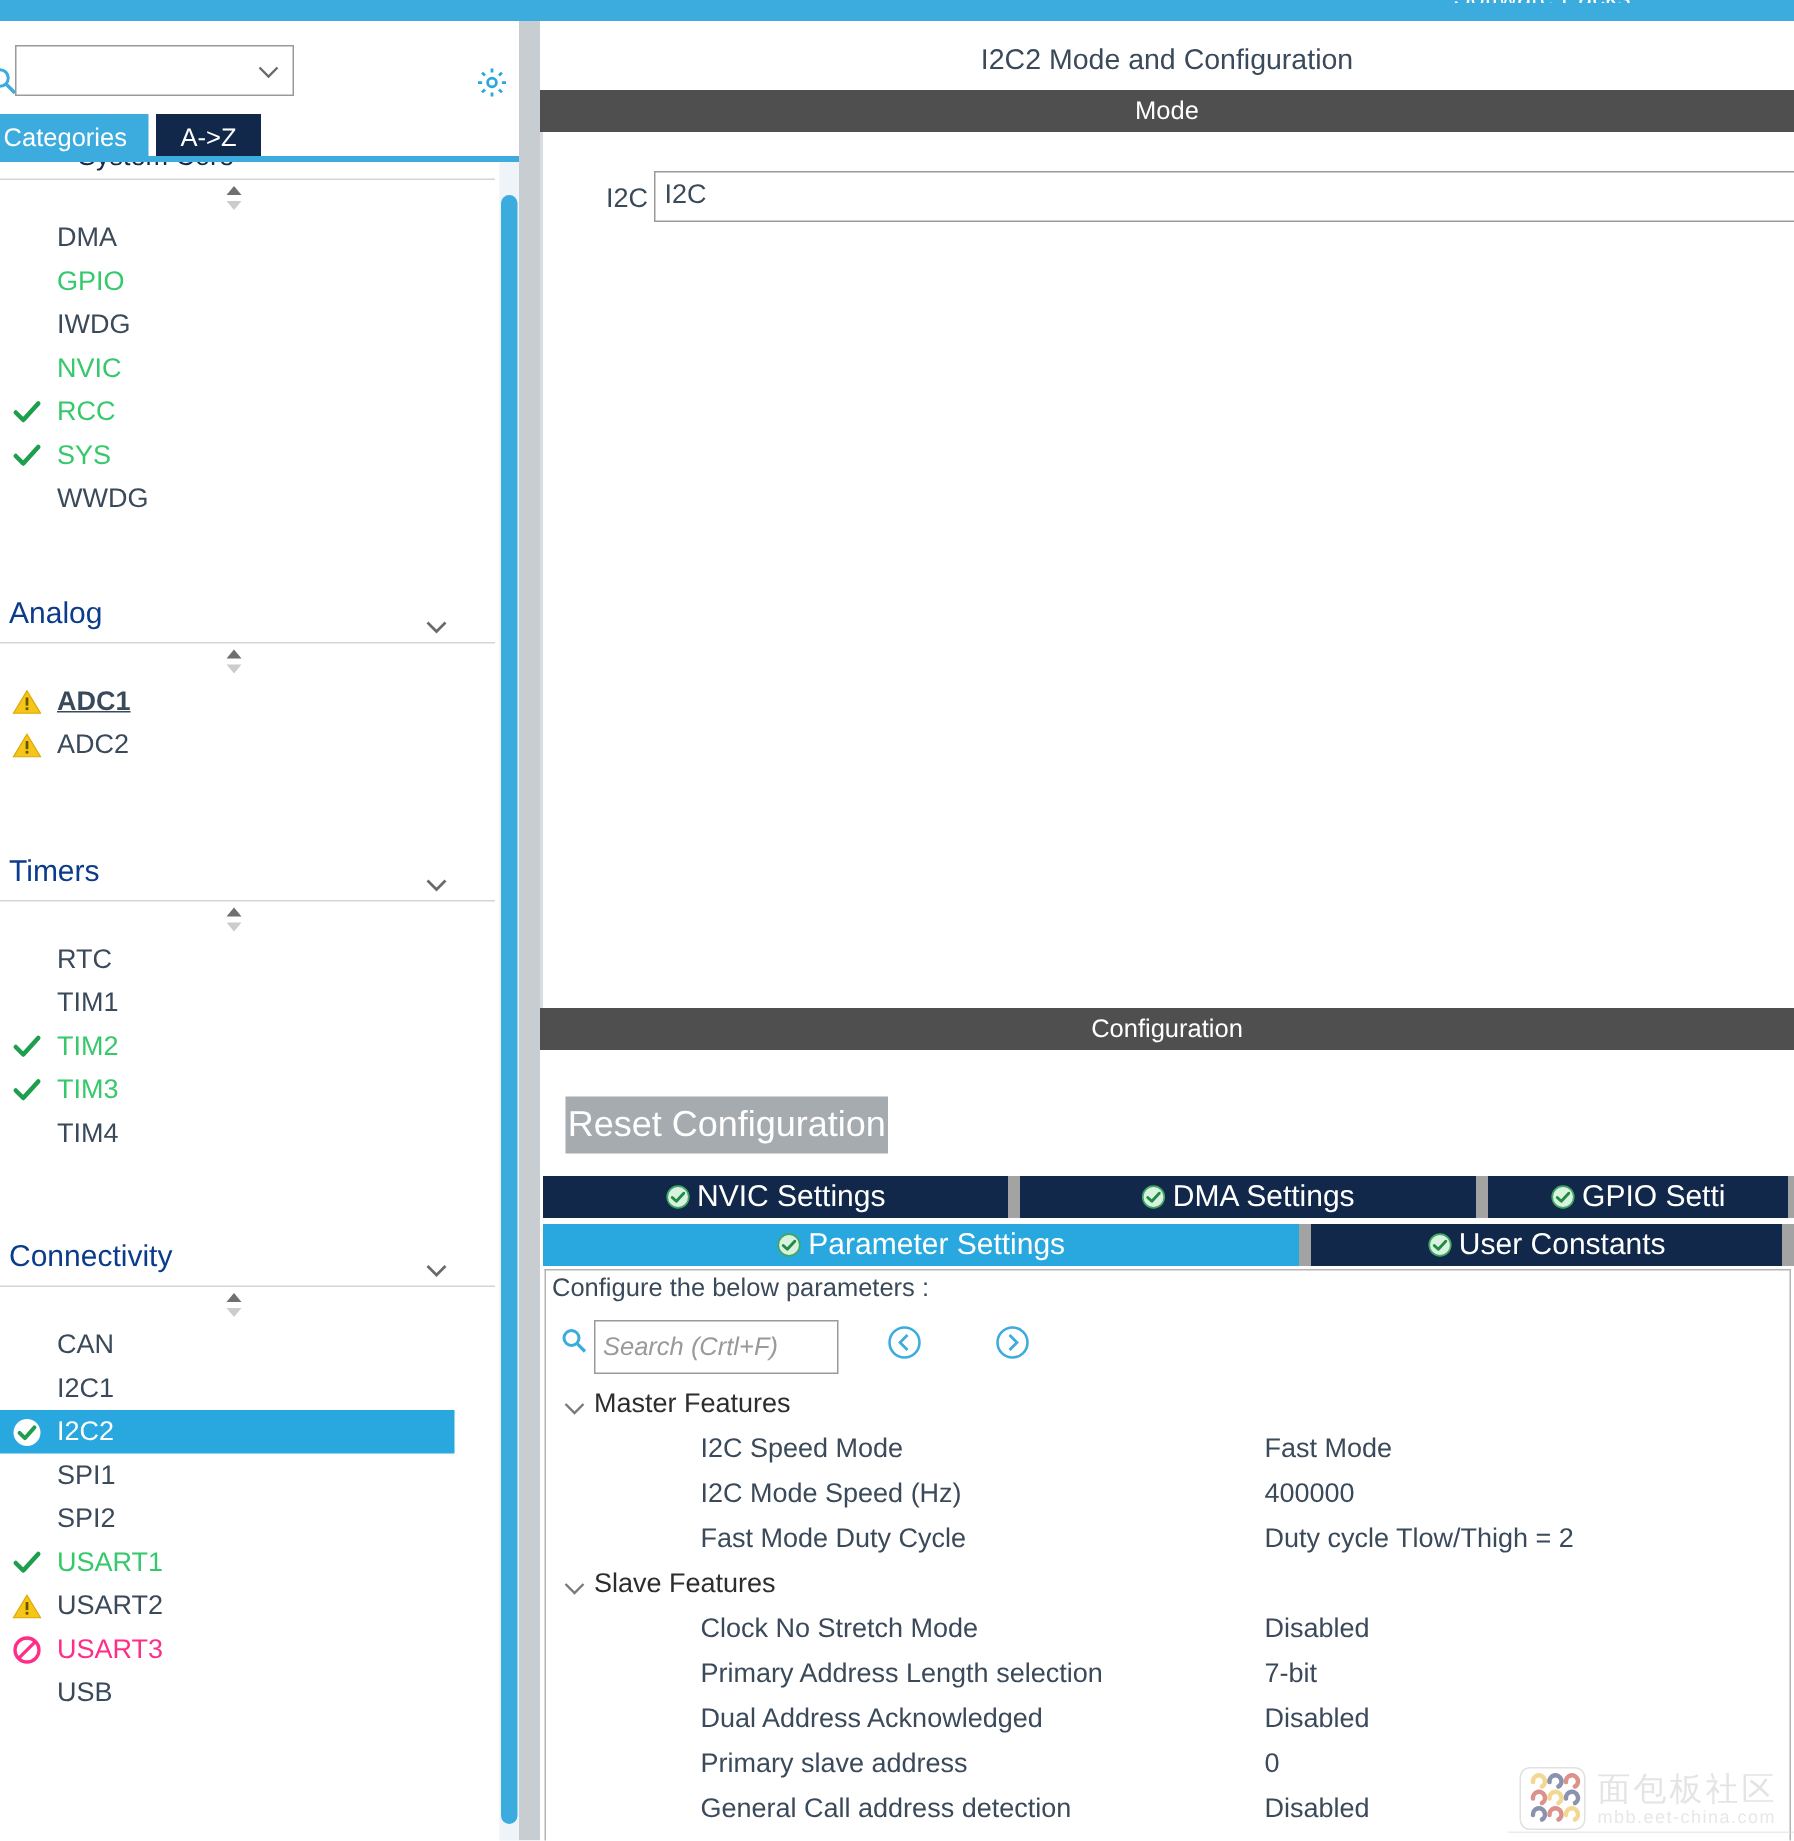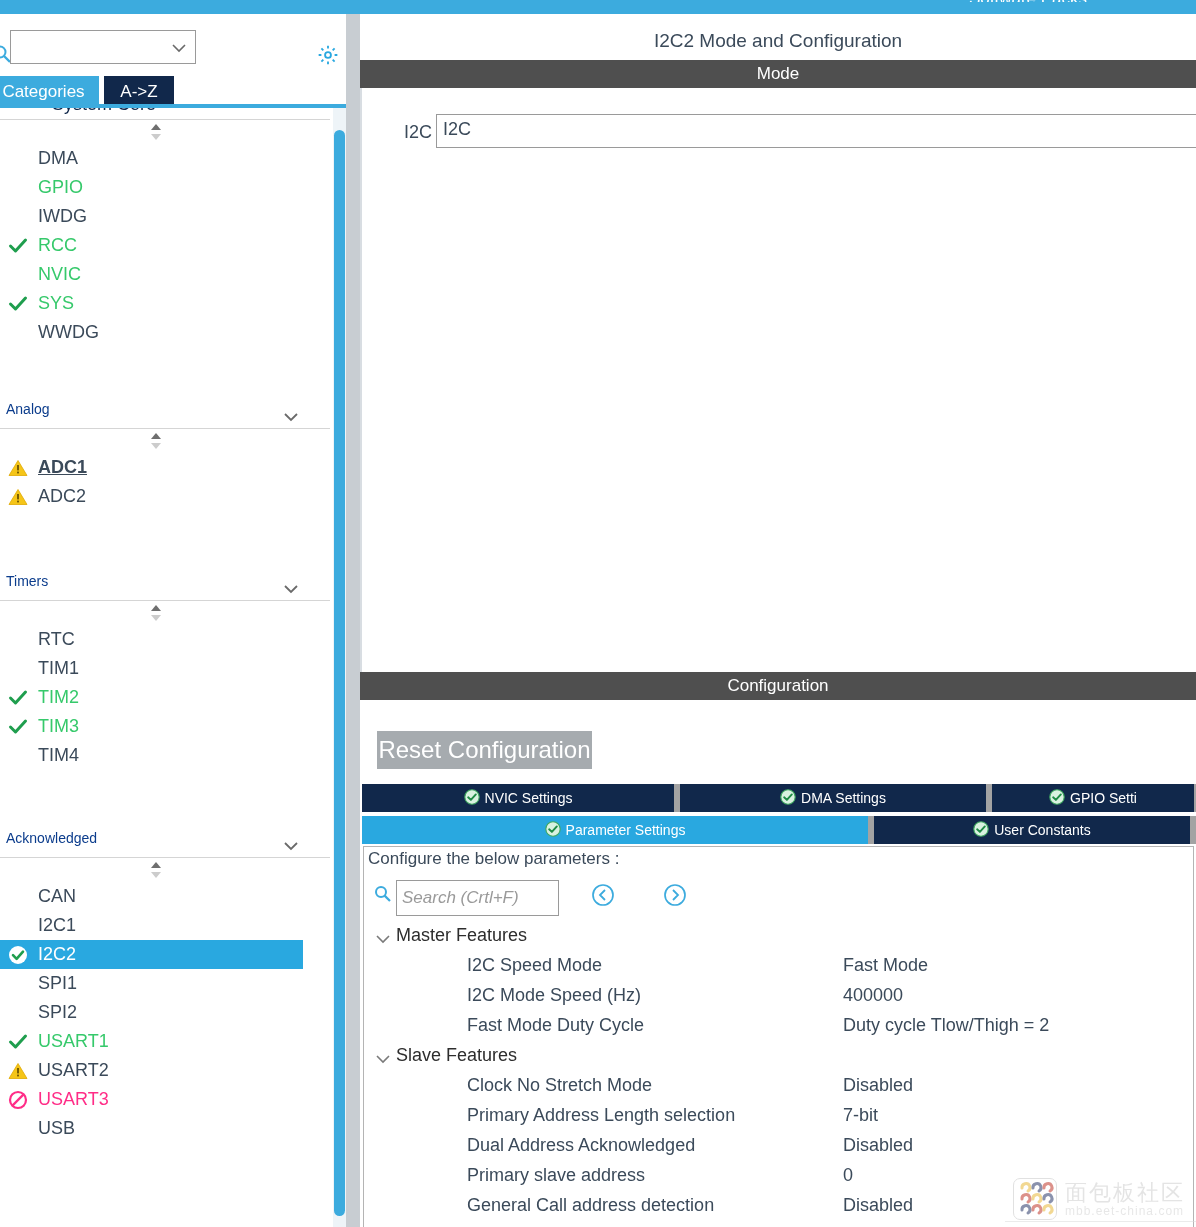--- a/index.html
+++ b/index.html
@@ -61,21 +61,21 @@
 
   .tree {
     position: absolute; left: 0; top: 94px; width: 348px; height: 1133px;
     overflow: hidden;
   }
   .tree-inner { position: relative; width: 330px; }
 
   .cat-header {
     position: relative; height: 40px; line-height: 40px;
     border-bottom: 1px solid #d5d5d5;
-    color: #0b3c8c; font-size: 14px; padding-left: 6px;
+    color: #0b3c8c; font-size: 20px; padding-left: 6px;
   }
   .cat-header .chev-down {
     position: absolute; right: 30px; top: 12px; width: 18px; height: 18px;
   }
   .cat-partial {
     position: relative; height: 12px; border-bottom: 1px solid #d5d5d5;
     overflow: hidden;
   }
   .cat-partial .ghost {
     position: absolute; left: 52px; top: -14px;
@@ -158,23 +158,23 @@
     background: #a6abaf; color: #ffffff; font-size: 24px;
     text-align: center; line-height: 38px; border: none;
     font-family: "Liberation Sans", sans-serif;
   }
 
   .tabrow { position: absolute; left: 2px; width: 834px; height: 28px; }
   #tabrow1 { top: 84px; }
   #tabrow2 { top: 116px; }
   .ctab {
     position: absolute; height: 28px; line-height: 28px;
-    background: #11284b; color: #ffffff; font-size: 14px;
+    background: #11284b; color: #ffffff; font-size: 20px;
     text-align: center; overflow: hidden; white-space: nowrap;
-    border-right: 6px solid #a3a3a3;
+    border-right: 8px solid #a3a3a3;
   }
   .ctab.sel { background: #29a8e0; }
   .ctab .ok { display: inline-block; vertical-align: -2px; margin-right: 5px; }
 
   .cfg-hint {
     position: absolute; left: 3px; top: 146px; width: 831px; height: 26px;
     border: 1px solid #b4b4b4; border-bottom: none;
     font-size: 17px; color: #3b4a5a; line-height: 24px; padding-left: 4px;
   }
   .param-panel {
@@ -274,24 +274,24 @@
           </div>
           <div class="spinner">
             <span class="sp"><svg width="16" height="20" viewBox="0 0 16 20">
                 <polygon points="8,2 13,8 3,8" fill="#6f6f6f"></polygon>
                 <polygon points="8,18 13,12 3,12" fill="#cccccc"></polygon>
               </svg></span>
           </div>
           <div class="ip-row dark"><span class="lbl">DMA</span></div>
           <div class="ip-row green"><span class="lbl">GPIO</span></div>
           <div class="ip-row dark"><span class="lbl">IWDG</span></div>
+          <div class="ip-row green"><span class="lbl">NVIC</span></div>
           <div class="ip-row green"><span class="badge"><svg width="20" height="20" viewBox="0 0 20 20">
                 <polyline points="2.5,10 7.5,15 17.5,4" fill="none" stroke="#1f9e4e" stroke-width="3" stroke-linecap="round" stroke-linejoin="round"></polyline>
               </svg></span><span class="lbl">RCC</span></div>
-          <div class="ip-row green"><span class="lbl">NVIC</span></div>
           <div class="ip-row green"><span class="badge"><svg width="20" height="20" viewBox="0 0 20 20">
                 <polyline points="2.5,10 7.5,15 17.5,4" fill="none" stroke="#1f9e4e" stroke-width="3" stroke-linecap="round" stroke-linejoin="round"></polyline>
               </svg></span><span class="lbl">SYS</span></div>
           <div class="ip-row dark"><span class="lbl">WWDG</span></div>
           <div style="height:42px"></div>
           <div class="cat-header"><span>Analog</span><span class="chev-down"><svg width="18" height="18" viewBox="0 0 18 18">
                 <polyline points="3,6 9,12 15,6" fill="none" stroke="#6a6a6a" stroke-width="1.8"></polyline>
               </svg></span></div>
           <div class="spinner">
             <span class="sp"><svg width="16" height="20" viewBox="0 0 16 20">
@@ -322,21 +322,21 @@
           <div class="ip-row dark"><span class="lbl">RTC</span></div>
           <div class="ip-row dark"><span class="lbl">TIM1</span></div>
           <div class="ip-row green"><span class="badge"><svg width="20" height="20" viewBox="0 0 20 20">
                 <polyline points="2.5,10 7.5,15 17.5,4" fill="none" stroke="#1f9e4e" stroke-width="3" stroke-linecap="round" stroke-linejoin="round"></polyline>
               </svg></span><span class="lbl">TIM2</span></div>
           <div class="ip-row green"><span class="badge"><svg width="20" height="20" viewBox="0 0 20 20">
                 <polyline points="2.5,10 7.5,15 17.5,4" fill="none" stroke="#1f9e4e" stroke-width="3" stroke-linecap="round" stroke-linejoin="round"></polyline>
               </svg></span><span class="lbl">TIM3</span></div>
           <div class="ip-row dark"><span class="lbl">TIM4</span></div>
           <div style="height:48px"></div>
-          <div class="cat-header"><span>Acknowledged</span><span class="chev-down"><svg width="18" height="18" viewBox="0 0 18 18">
+          <div class="cat-header"><span>Connectivity</span><span class="chev-down"><svg width="18" height="18" viewBox="0 0 18 18">
                 <polyline points="3,6 9,12 15,6" fill="none" stroke="#6a6a6a" stroke-width="1.8"></polyline>
               </svg></span></div>
           <div class="spinner">
             <span class="sp"><svg width="16" height="20" viewBox="0 0 16 20">
                 <polygon points="8,2 13,8 3,8" fill="#6f6f6f"></polygon>
                 <polygon points="8,18 13,12 3,12" fill="#cccccc"></polygon>
               </svg></span>
           </div>
           <div class="ip-row dark"><span class="lbl">CAN</span></div>
           <div class="ip-row dark"><span class="lbl">I2C1</span></div>

